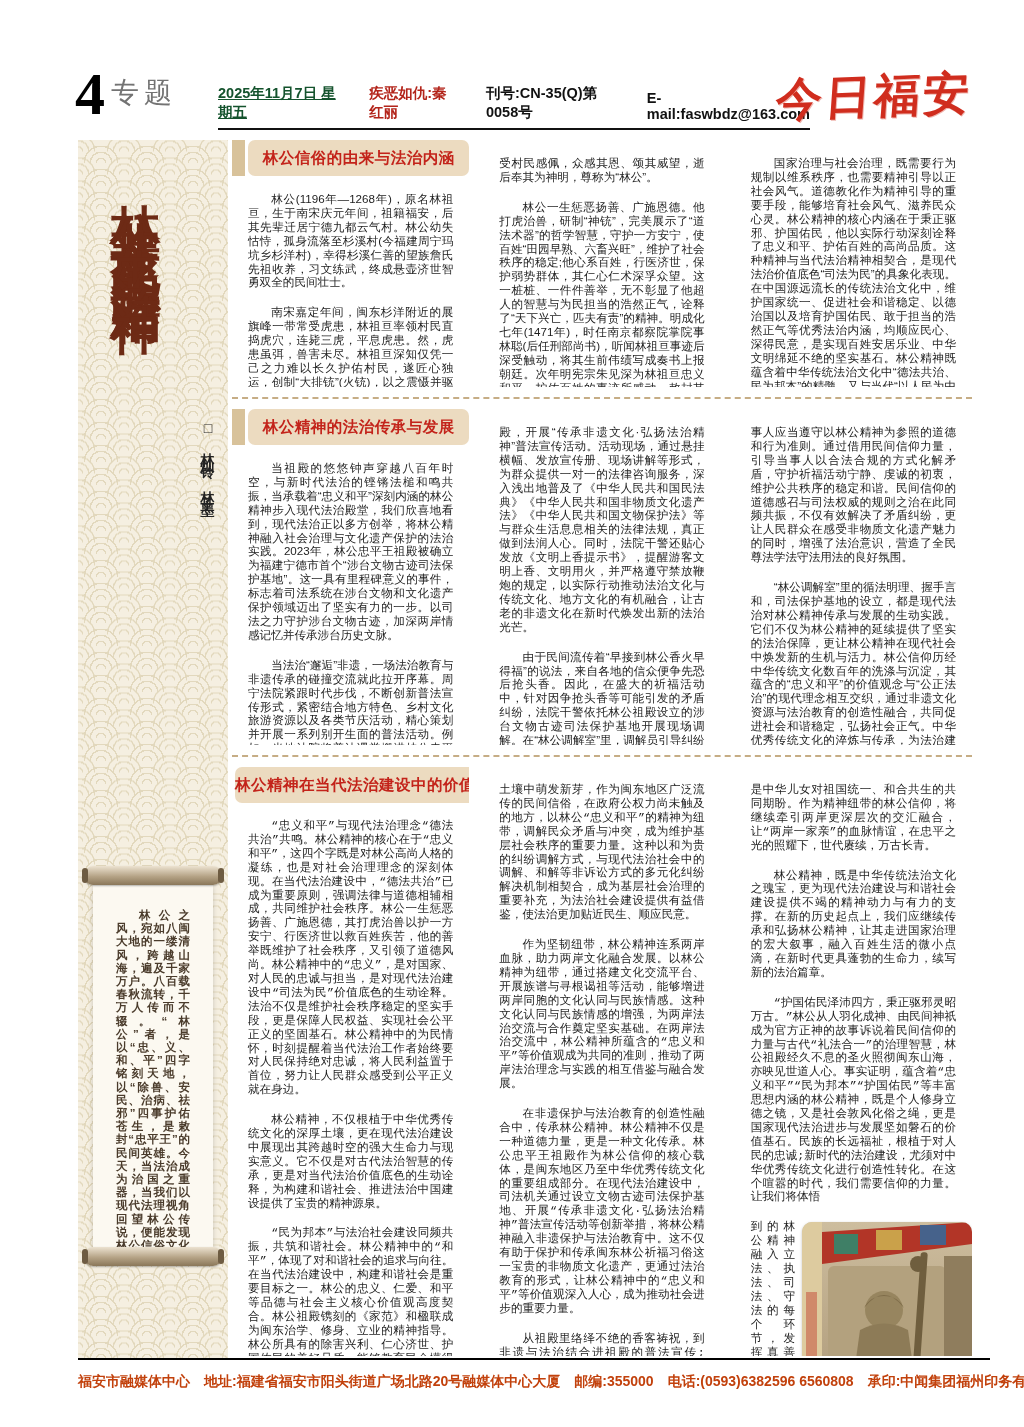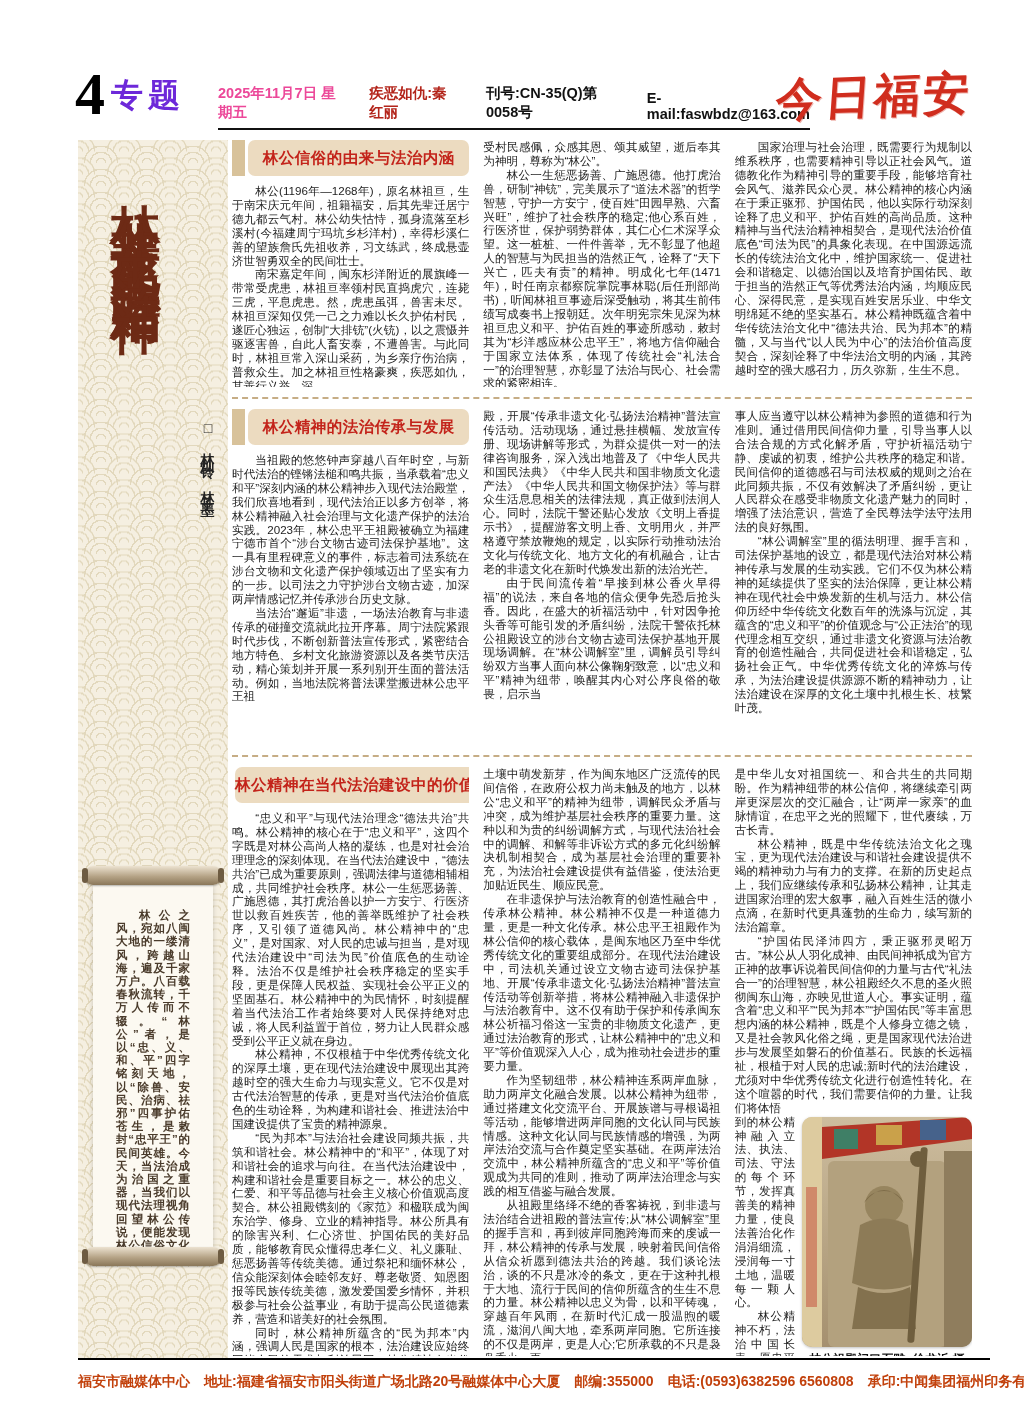--- a/index.html
+++ b/index.html
@@ -2,24 +2,24 @@
 <html><head>
 <meta charset="utf-8">
 <style>
   html,body{margin:0;padding:0;background:#ffffff;}
   .page{position:relative;width:1024px;height:1427px;background:#fff;overflow:hidden;
         font-family:"Liberation Sans",sans-serif;color:#1c1c1c;}
   
   .hdr{position:absolute;left:75px;top:70px;width:897px;height:62px;}
   .hdr-num{position:absolute;left:0;top:-6px;font-family:"Liberation Serif",serif;
            font-weight:900;font-size:60px;line-height:60px;color:#000;}
-  .hdr-sec{position:absolute;left:36px;top:4px;font-weight:700;font-size:32px;letter-spacing:5px;color:#6d28d9;}
+  .hdr-sec{position:absolute;left:36px;top:4px;font-weight:400;font-size:28px;letter-spacing:5px;color:#737373;}
   .hdr-meta{position:absolute;left:143px;right:162px;top:14px;display:flex;align-items:flex-end;
             gap:26px;border-bottom:2px solid #111;padding-bottom:6px;font-size:14.5px;font-weight:bold;}
-  .hdr-date{color:#ec4899;}
+  .hdr-date{color:#14532d;text-decoration:underline;}
   .hdr-editor{color:#b3241a;}
   .hdr-issue{margin-left:auto;color:#111;}
   .hdr-email{color:#111;}
   .masthead{position:absolute;right:0;top:-4px;font-family:"Liberation Serif",serif;
             font-weight:900;font-size:46px;color:#d02d1e;transform:rotate(-2deg) skewX(-6deg);
             letter-spacing:3px;text-shadow:1px 1px 0 rgba(208,45,30,.35);}
   
   .wave-panel{position:absolute;left:78px;top:140px;width:150px;height:1218px;
     background:
       radial-gradient(circle at 50% 100%, rgba(0,0,0,0) 16px, #e2d8bd 16px 17.5px, rgba(0,0,0,0) 17.5px) 0 0/46px 23px repeat,
@@ -47,21 +47,21 @@
           text-align:justify;text-indent:2em;}
   
   .main{position:absolute;left:232px;top:140px;width:740px;height:1218px;}
   .art{overflow:hidden;}
   .cols{display:flex;gap:14px;height:100%;}
   .col{flex:1 1 0;overflow:hidden;}
   .title-row{display:flex;align-items:stretch;height:36px;margin-bottom:8px;}
   .accent{width:13px;background:#d8c29a;margin-right:3px;}
   .bar{flex:1;background:#ecdbc0;border-radius:7px;display:flex;align-items:center;justify-content:center;}
   .bar h2{margin:0;font-size:15.5px;letter-spacing:.5px;color:#c3231a;font-weight:900;white-space:nowrap;}
-  .coltext p{margin:0;font-size:11.6px;line-height:13.9px;text-align:justify;color:#1d1d1d;text-indent:2em;}
+  .coltext p{margin:16px;font-size:11.6px;line-height:13.9px;text-align:justify;color:#1d1d1d;text-indent:2em;}
   .coltext p.cont{text-indent:0;}
   .sep{border-top:2px dashed #c6ad85;margin:10px 0;}
   
   .photo-block{float:right;width:170px;margin:2px 0 4px 7px;}
   .photo{width:170px;height:230px;border-radius:10px;overflow:hidden;box-shadow:0 1px 3px rgba(0,0,0,.25);}
   .photo svg{display:block;}
   .photo-cap{margin:4px 0 0 0;font-size:12px;font-weight:bold;color:#111;text-align:center;white-space:nowrap;}
   .photo-cap b{margin-left:8px;}
   
   .pfoot{position:absolute;left:78px;top:1358px;width:912px;border-top:2px solid #000;
@@ -153,41 +153,41 @@
             <div class="coltext">
               <p class="cont">事人应当遵守以林公精神为参照的道德和行为准则。通过借用民间信仰力量，引导当事人以合法合规的方式化解矛盾，守护祈福活动宁静、虔诚的初衷，维护公共秩序的稳定和谐。民间信仰的道德感召与司法权威的规则之治在此同频共振，不仅有效解决了矛盾纠纷，更让人民群众在感受非物质文化遗产魅力的同时，增强了法治意识，营造了全民尊法学法守法用法的良好氛围。</p>
               <p>“林公调解室”里的循法明理、握手言和，司法保护基地的设立，都是现代法治对林公精神传承与发展的生动实践。它们不仅为林公精神的延续提供了坚实的法治保障，更让林公精神在现代社会中焕发新的生机与活力。林公信仰历经中华传统文化数百年的洗涤与沉淀，其蕴含的“忠义和平”的价值观念与“公正法治”的现代理念相互交织，通过非遗文化资源与法治教育的创造性融合，共同促进社会和谐稳定，弘扬社会正气。中华优秀传统文化的淬炼与传承，为法治建设提供源源不断的精神动力，让法治建设在深厚的文化土壤中扎根生长、枝繁叶茂。</p>
             </div>
           </div>
       </div>
     </div>
 
     <div class="sep"></div>
 
-    <div class="art" style="height:589px;">
+    <div class="art" style="height:589px;font-family:Liberation Mono, monospace;">
       <div class="cols">
         <div class="col">
           <div class="title-row">
             <span class="accent"></span>
             <div class="bar">
               <h2>林公精神在当代法治建设中的价值</h2>
             </div>
           </div>
           <div class="coltext">
               <p>“忠义和平”与现代法治理念“德法共治”共鸣。林公精神的核心在于“忠义和平”，这四个字既是对林公高尚人格的凝练，也是对社会治理理念的深刻体现。在当代法治建设中，“德法共治”已成为重要原则，强调法律与道德相辅相成，共同维护社会秩序。林公一生惩恶扬善、广施恩德，其打虎治兽以护一方安宁、行医济世以救百姓疾苦，他的善举既维护了社会秩序，又引领了道德风尚。林公精神中的“忠义”，是对国家、对人民的忠诚与担当，是对现代法治建设中“司法为民”价值底色的生动诠释。法治不仅是维护社会秩序稳定的坚实手段，更是保障人民权益、实现社会公平正义的坚固基石。林公精神中的为民情怀，时刻提醒着当代法治工作者始终要对人民保持绝对忠诚，将人民利益置于首位，努力让人民群众感受到公平正义就在身边。</p>
               <p>林公精神，不仅根植于中华优秀传统文化的深厚土壤，更在现代法治建设中展现出其跨越时空的强大生命力与现实意义。它不仅是对古代法治智慧的传承，更是对当代法治价值底色的生动诠释，为构建和谐社会、推进法治中国建设提供了宝贵的精神源泉。</p>
               <p>“民为邦本”与法治社会建设同频共振，共筑和谐社会。林公精神中的“和平”，体现了对和谐社会的追求与向往。在当代法治建设中，构建和谐社会是重要目标之一。林公的忠义、仁爱、和平等品德与社会主义核心价值观高度契合。林公祖殿镌刻的《家范》和楹联成为闽东治学、修身、立业的精神指导。林公所具有的除害兴利、仁心济世、护国佑民的美好品质，能够教育民众懂得忠孝仁义、礼义廉耻、惩恶扬善等传统美德。通过祭祀和缅怀林公，信众能深刻体会睦邻友好、尊老敬贤、知恩图报等民族传统美德，激发爱国爱乡情怀，并积极参与社会公益事业，有助于提高公民道德素养，营造和谐美好的社会氛围。</p>
               <p>同时，林公精神所蕴含的“民为邦本”内涵，强调人民是国家的根本，法治建设应始终围绕人民的需求与利益展开。林公精神在当代法治</p>
             </div>
         </div>
         <div class="col">
             <div class="coltext">
               <p class="cont">土壤中萌发新芽，作为闽东地区广泛流传的民间信俗，在政府公权力尚未触及的地方，以林公“忠义和平”的精神为纽带，调解民众矛盾与冲突，成为维护基层社会秩序的重要力量。这种以和为贵的纠纷调解方式，与现代法治社会中的调解、和解等非诉讼方式的多元化纠纷解决机制相契合，成为基层社会治理的重要补充，为法治社会建设提供有益借鉴，使法治更加贴近民生、顺应民意。</p>
+              <p>作为坚韧纽带，林公精神连系两岸血脉，助力两岸文化融合发展。以林公精神为纽带，通过搭建文化交流平台、开展族谱与寻根谒祖等活动，能够增进两岸同胞的文化认同与民族情感。这种文化认同与民族情感的增强，为两岸法治交流与合作奠定坚实基础。在两岸法治交流中，林公精神所蕴含的“忠义和平”等价值观成为共同的准则，推动了两岸法治理念与实践的相互借鉴与融合发展。</p>
               <p>在非遗保护与法治教育的创造性融合中，传承林公精神。林公精神不仅是一种道德力量，更是一种文化传承。林公忠平王祖殿作为林公信仰的核心载体，是闽东地区乃至中华优秀传统文化的重要组成部分。在现代法治建设中，司法机关通过设立文物古迹司法保护基地、开展“传承非遗文化·弘扬法治精神”普法宣传活动等创新举措，将林公精神融入非遗保护与法治教育中。这不仅有助于保护和传承闽东林公祈福习俗这一宝贵的非物质文化遗产，更通过法治教育的形式，让林公精神中的“忠义和平”等价值观深入人心，成为推动社会进步的重要力量。</p>
-              <p>作为坚韧纽带，林公精神连系两岸血脉，助力两岸文化融合发展。以林公精神为纽带，通过搭建文化交流平台、开展族谱与寻根谒祖等活动，能够增进两岸同胞的文化认同与民族情感。这种文化认同与民族情感的增强，为两岸法治交流与合作奠定坚实基础。在两岸法治交流中，林公精神所蕴含的“忠义和平”等价值观成为共同的准则，推动了两岸法治理念与实践的相互借鉴与融合发展。</p>
               <p>从祖殿里络绎不绝的香客祷祝，到非遗与法治结合进祖殿的普法宣传;从“林公调解室”里的握手言和，再到彼岸同胞跨海而来的虔诚一拜，林公精神的传承与发展，映射着民间信俗从信众祈愿到德法共治的跨越。我们谈论法治，谈的不只是冰冷的条文，更在于这种扎根于大地、流行于民间的信仰所蕴含的生生不息的力量。林公精神以忠义为骨，以和平铸魂，穿越百年风雨，在新时代汇成一股温煦的暖流，滋润八闽大地，牵系两岸同胞。它所连接的不仅是两岸，更是人心;它所承载的不只是袅袅香火，更</p>
             </div>
           </div>
         <div class="col">
             <div class="coltext">
               <p class="cont">是中华儿女对祖国统一、和合共生的共同期盼。作为精神纽带的林公信仰，将继续牵引两岸更深层次的交汇融合，让“两岸一家亲”的血脉情谊，在忠平之光的照耀下，世代赓续，万古长青。</p>
               <p>林公精神，既是中华传统法治文化之瑰宝，更为现代法治建设与和谐社会建设提供不竭的精神动力与有力的支撑。在新的历史起点上，我们应继续传承和弘扬林公精神，让其走进国家治理的宏大叙事，融入百姓生活的微小点滴，在新时代更具蓬勃的生命力，续写新的法治篇章。</p>
               <p>“护国佑民泽沛四方，秉正驱邪灵昭万古。”林公从人羽化成神、由民间神祇成为官方正神的故事诉说着民间信仰的力量与古代“礼法合一”的治理智慧，林公祖殿经久不息的圣火照彻闽东山海，亦映见世道人心。事实证明，蕴含着“忠义和平”“民为邦本”“护国佑民”等丰富思想内涵的林公精神，既是个人修身立德之镜，又是社会敦风化俗之绳，更是国家现代法治进步与发展坚如磐石的价值基石。民族的长远福祉，根植于对人民的忠诚;新时代的法治建设，尤须对中华优秀传统文化进行创造性转化。在这个喧嚣的时代，我们需要信仰的力量。让我们将体悟</p>
               <figure class="photo-block" style="margin: 2px 0px 4px 7px;">
                 <div class="photo">

